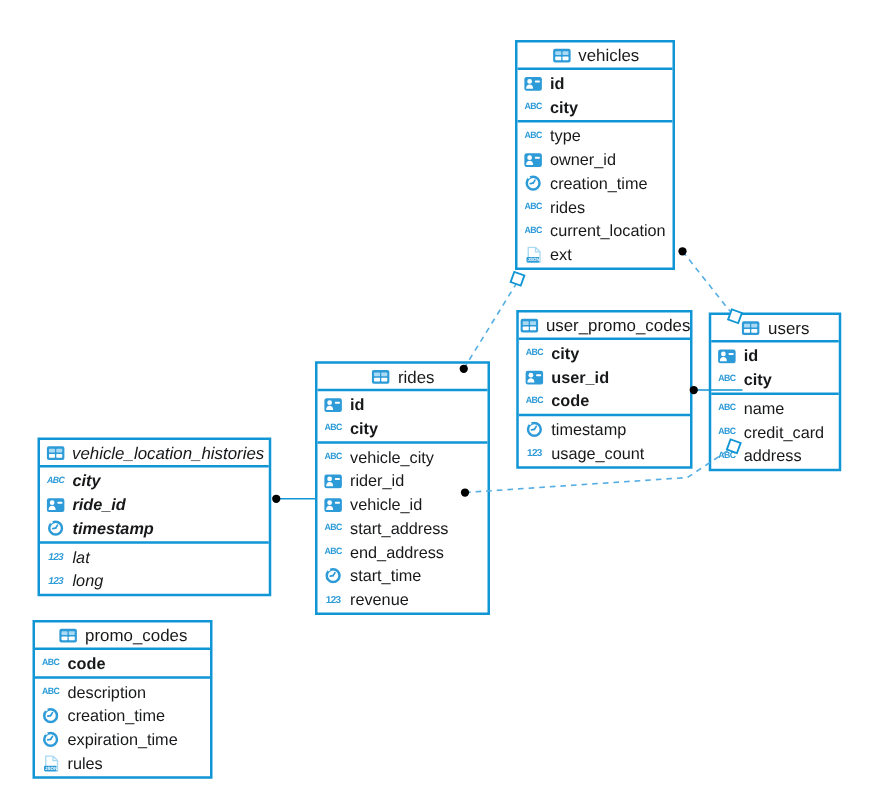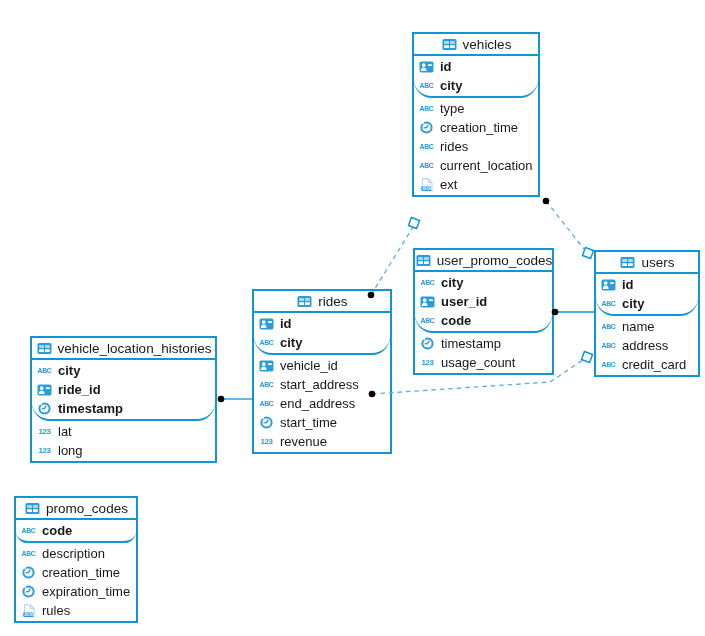--- a/index.html
+++ b/index.html
@@ -10,21 +10,21 @@
   .erd-table{
     position:absolute;background:#ffffff;
     border:2px solid var(--blue,#1095d5);
     box-sizing:border-box;color:#17181a;
   }
   .erd-header{
     display:flex;align-items:center;justify-content:center;gap:5px;
     height:20px;border-bottom:2px solid var(--blue,#1095d5);
     font-size:13.5px;padding:0 4px;white-space:nowrap;
   }
-  .erd-section{padding:1px 0;border-radius:18px;}
+  .erd-section{padding:1px 0;}
   .erd-section.pk{border-bottom:2px solid var(--blue,#1095d5);}
   .erd-row{
     display:flex;align-items:center;gap:5px;height:19px;
     padding:0 4px;font-size:13px;white-space:nowrap;
   }
   .erd-row.pk .col-label{font-weight:bold;}
   .icon{
     width:17px;flex:0 0 17px;display:flex;align-items:center;justify-content:center;
   }
   .txt-ic{
@@ -79,20 +79,31 @@
         </div>
         <div class="erd-section">
           <div class="erd-row">
             <span class="icon">
               <span class="txt-ic">ABC</span>
             </span>
             <span class="col-label">type</span>
           </div>
           <div class="erd-row">
             <span class="icon">
+              <svg width="15" height="12" viewBox="0 0 15 12">
+                <rect x="0.5" y="0.5" width="14" height="11" rx="1.8" fill="#2d9bd8"></rect>
+                <circle cx="4.7" cy="4.1" r="1.9" fill="#fff"></circle>
+                <path d="M1.9 10 C1.9 7.6 3.1 6.6 4.7 6.6 C6.3 6.6 7.5 7.6 7.5 10 Z" fill="#fff"></path>
+                <rect x="8.8" y="3.3" width="4.2" height="1.7" rx="0.8" fill="#fff"></rect>
+              </svg>
+            </span>
+            <span class="col-label">owner_id</span>
+          </div>
+          <div class="erd-row">
+            <span class="icon">
               <svg width="13" height="13" viewBox="0 0 13 13">
                 <circle cx="6.5" cy="6.5" r="5.1" fill="#fff" stroke="#2d9bd8" stroke-width="2"></circle>
                 <line x1="6.5" y1="6.5" x2="8" y2="4.1" stroke="#2d9bd8" stroke-width="1.4" stroke-linecap="round"></line>
                 <line x1="6.5" y1="6.5" x2="4.2" y2="6.9" stroke="#2d9bd8" stroke-width="1.4" stroke-linecap="round"></line>
                 <line x1="2.4" y1="2.6" x2="4" y2="1.4" stroke="#fff" stroke-width="1.4"></line>
               </svg>
             </span>
             <span class="col-label">creation_time</span>
           </div>
           <div class="erd-row">
@@ -171,21 +182,21 @@
             <span class="col-label">timestamp</span>
           </div>
           <div class="erd-row">
             <span class="icon">
               <span class="num-ic">123</span>
             </span>
             <span class="col-label">usage_count</span>
           </div>
         </div>
       </div>
-      <div class="erd-table" style="left: 594px; top: 250px; width: 106px;">
+      <div class="erd-table" style="left: 567px; top: 250px; width: 106px;">
         <div class="erd-header">
           <span class="icon">
             <svg width="15" height="13" viewBox="0 0 15 13">
               <rect x="0.5" y="1" width="14" height="11" rx="1.6" fill="#2d9bd8"></rect>
               <rect x="2.2" y="3" width="4.8" height="2.9" rx="0.5" fill="#a9d9f3"></rect>
               <rect x="8" y="3" width="4.8" height="2.9" rx="0.5" fill="#a9d9f3"></rect>
               <rect x="2.2" y="7.2" width="4.8" height="2.9" rx="0.5" fill="#fff"></rect>
               <rect x="8" y="7.2" width="4.8" height="2.9" rx="0.5" fill="#fff"></rect>
             </svg>
           </span>
@@ -214,28 +225,28 @@
           <div class="erd-row">
             <span class="icon">
               <span class="txt-ic">ABC</span>
             </span>
             <span class="col-label">name</span>
           </div>
           <div class="erd-row">
             <span class="icon">
               <span class="txt-ic">ABC</span>
             </span>
+            <span class="col-label">credit_card</span>
+          </div>
+          <div class="erd-row">
+            <span class="icon">
+              <span class="txt-ic">ABC</span>
+            </span>
             <span class="col-label">address</span>
           </div>
-          <div class="erd-row">
-            <span class="icon">
-              <span class="txt-ic">ABC</span>
-            </span>
-            <span class="col-label">credit_card</span>
-          </div>
         </div>
       </div>
       <div class="erd-table" style="left: 252px; top: 289px; width: 140px;">
         <div class="erd-header">
           <span class="icon">
             <svg width="15" height="13" viewBox="0 0 15 13">
               <rect x="0.5" y="1" width="14" height="11" rx="1.6" fill="#2d9bd8"></rect>
               <rect x="2.2" y="3" width="4.8" height="2.9" rx="0.5" fill="#a9d9f3"></rect>
               <rect x="8" y="3" width="4.8" height="2.9" rx="0.5" fill="#a9d9f3"></rect>
               <rect x="2.2" y="7.2" width="4.8" height="2.9" rx="0.5" fill="#fff"></rect>
@@ -259,20 +270,37 @@
           <div class="erd-row pk">
             <span class="icon">
               <span class="txt-ic">ABC</span>
             </span>
             <span class="col-label">city</span>
           </div>
         </div>
         <div class="erd-section">
           <div class="erd-row">
             <span class="icon">
+              <span class="txt-ic">ABC</span>
+            </span>
+            <span class="col-label">vehicle_city</span>
+          </div>
+          <div class="erd-row">
+            <span class="icon">
+              <svg width="15" height="12" viewBox="0 0 15 12">
+                <rect x="0.5" y="0.5" width="14" height="11" rx="1.8" fill="#2d9bd8"></rect>
+                <circle cx="4.7" cy="4.1" r="1.9" fill="#fff"></circle>
+                <path d="M1.9 10 C1.9 7.6 3.1 6.6 4.7 6.6 C6.3 6.6 7.5 7.6 7.5 10 Z" fill="#fff"></path>
+                <rect x="8.8" y="3.3" width="4.2" height="1.7" rx="0.8" fill="#fff"></rect>
+              </svg>
+            </span>
+            <span class="col-label">rider_id</span>
+          </div>
+          <div class="erd-row">
+            <span class="icon">
               <svg width="15" height="12" viewBox="0 0 15 12">
                 <rect x="0.5" y="0.5" width="14" height="11" rx="1.8" fill="#2d9bd8"></rect>
                 <circle cx="4.7" cy="4.1" r="1.9" fill="#fff"></circle>
                 <path d="M1.9 10 C1.9 7.6 3.1 6.6 4.7 6.6 C6.3 6.6 7.5 7.6 7.5 10 Z" fill="#fff"></path>
                 <rect x="8.8" y="3.3" width="4.2" height="1.7" rx="0.8" fill="#fff"></rect>
               </svg>
             </span>
             <span class="col-label">vehicle_id</span>
           </div>
           <div class="erd-row">
@@ -299,21 +327,21 @@
             <span class="col-label">start_time</span>
           </div>
           <div class="erd-row">
             <span class="icon">
               <span class="num-ic">123</span>
             </span>
             <span class="col-label">revenue</span>
           </div>
         </div>
       </div>
-      <div class="erd-table" style="left: 30px; top: 336px; width: 187px;">
+      <div class="erd-table" style="left: 30px; top: 350px; width: 187px; font-style: italic;">
         <div class="erd-header">
           <span class="icon">
             <svg width="15" height="13" viewBox="0 0 15 13">
               <rect x="0.5" y="1" width="14" height="11" rx="1.6" fill="#2d9bd8"></rect>
               <rect x="2.2" y="3" width="4.8" height="2.9" rx="0.5" fill="#a9d9f3"></rect>
               <rect x="8" y="3" width="4.8" height="2.9" rx="0.5" fill="#a9d9f3"></rect>
               <rect x="2.2" y="7.2" width="4.8" height="2.9" rx="0.5" fill="#fff"></rect>
               <rect x="8" y="7.2" width="4.8" height="2.9" rx="0.5" fill="#fff"></rect>
             </svg>
           </span>
@@ -357,21 +385,21 @@
             <span class="col-label">lat</span>
           </div>
           <div class="erd-row">
             <span class="icon">
               <span class="num-ic">123</span>
             </span>
             <span class="col-label">long</span>
           </div>
         </div>
       </div>
-      <div class="erd-table" style="left: 14px; top: 496px; width: 124px;">
+      <div class="erd-table" style="left: 26px; top: 496px; width: 144px;">
         <div class="erd-header">
           <span class="icon">
             <svg width="15" height="13" viewBox="0 0 15 13">
               <rect x="0.5" y="1" width="14" height="11" rx="1.6" fill="#2d9bd8"></rect>
               <rect x="2.2" y="3" width="4.8" height="2.9" rx="0.5" fill="#a9d9f3"></rect>
               <rect x="8" y="3" width="4.8" height="2.9" rx="0.5" fill="#a9d9f3"></rect>
               <rect x="2.2" y="7.2" width="4.8" height="2.9" rx="0.5" fill="#fff"></rect>
               <rect x="8" y="7.2" width="4.8" height="2.9" rx="0.5" fill="#fff"></rect>
             </svg>
           </span>

